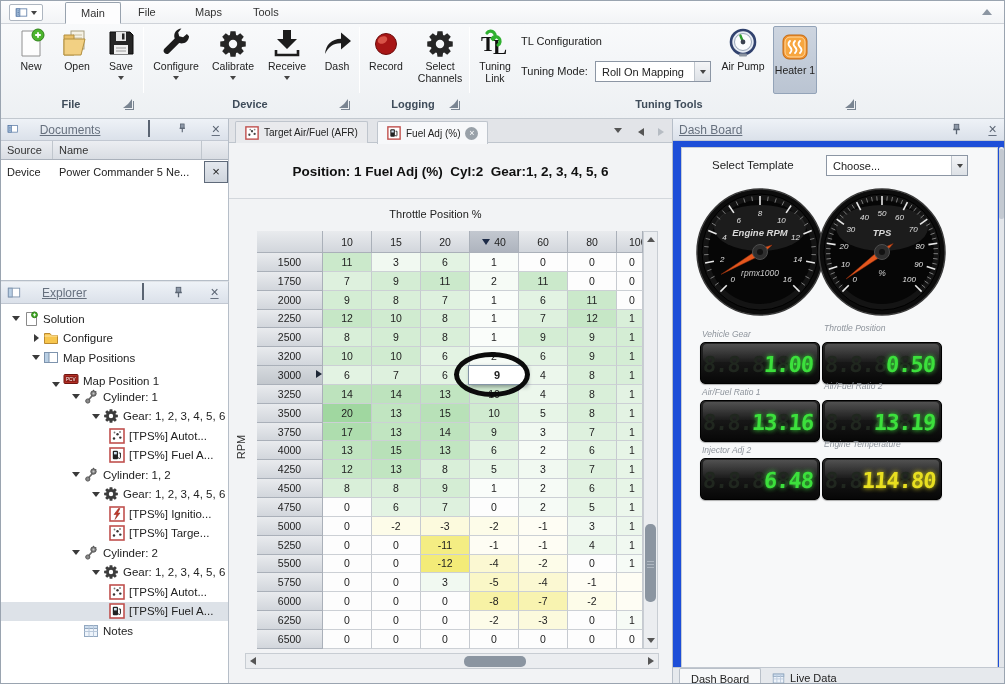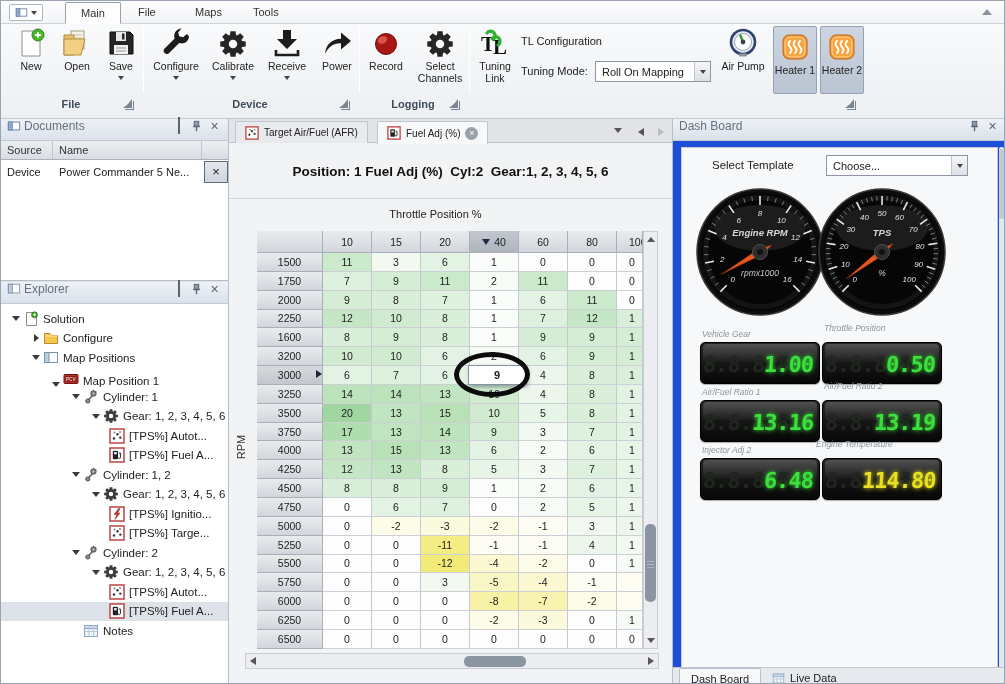--- a/index.html
+++ b/index.html
@@ -23,21 +23,21 @@
   .rgroup-label{position:absolute;top:97px;font-size:11px;font-weight:bold;color:#3f4c5a;text-align:center;}
   .launcher{position:absolute;top:100px;width:9px;height:9px;border-right:1.5px solid #7a8592;border-bottom:1.5px solid #7a8592;}
   .launcher:after{content:"";position:absolute;right:1px;bottom:1px;width:0;height:0;border-left:5px solid transparent;border-top:5px solid transparent;border-right:4px solid #7a8592;border-bottom:4px solid #7a8592;}
   .tlconf-label{position:absolute;left:520px;top:34px;font-size:11px;color:#222;}
   .tmode-label{position:absolute;left:520px;top:64px;font-size:11px;color:#222;}
   .combo{background:#fff;border:1px solid #8c96a4;display:flex;align-items:center;font-size:11px;color:#222;padding-left:6px;position:absolute;}
   .combo .cbtn{margin-left:auto;width:16px;height:100%;border-left:1px solid #c0c6cd;background:linear-gradient(#f4f5f7,#dde1e6);display:flex;align-items:center;justify-content:center;}
   .combo .cbtn i{width:0;height:0;border-left:3.5px solid transparent;border-right:3.5px solid transparent;border-top:4px solid #444;}
 
   
-  .panel-titlebar{height:22px;background:linear-gradient(#eef2f7,#dbe1ea);border-bottom:1px solid #c2c8d2;display:flex;align-items:flex-start;padding:0 6px;color:#66707e;font-size:12px;gap:3px;}
+  .panel-titlebar{height:22px;background:linear-gradient(#eef2f7,#dbe1ea);border-bottom:1px solid #c2c8d2;display:flex;align-items:center;padding:0 6px;color:#66707e;font-size:12px;gap:21px;text-decoration:underline;}
   .ptb-sp{flex:1;}
   .ptb-btn{width:15px;height:15px;color:#5a6472;font-size:12px;line-height:14px;text-align:center;}
   .ptb-btn .ic{width:14px;height:14px;}
   .close-x:before{content:"\00d7";font-size:14px;}
   .max-box{width:9px;height:8px;border:1.5px solid #5a6472;border-top-width:2.5px;margin:3px auto;}
 
   .documents{position:absolute;left:0;top:118px;width:228px;height:162px;background:#fff;border-right:1px solid #b6bec8;border-bottom:1px solid #b6bec8;}
   .doc-head{display:flex;height:19px;background:linear-gradient(#eceef2,#d9dde3);border-bottom:1px solid #aab1bb;font-size:11px;color:#333;align-items:center;}
   .doc-head .c1{width:52px;padding-left:6px;border-right:1px solid #c0c6cd;height:100%;line-height:18px;}
   .doc-head .c2{flex:1;padding-left:6px;border-right:1px solid #c0c6cd;height:100%;line-height:18px;}
@@ -200,21 +200,21 @@
         </span>
       <span>Receive</span>
       <span class="dd"></span>
     </div>
     <div class="rbtn" style="left:313px;width:46px">
       <span class="ric">
           <svg viewBox="0 0 32 32">
             <path d="M4 27c.8-9.5 6.6-15 16-15.3V5.5L30 14l-10 8.5v-6.2C12.6 16 7.6 19.5 4 27z" fill="#1c1c1c"></path>
           </svg>
         </span>
-      <span>Power</span>
+      <span>Dash</span>
     </div>
     <div class="rsep" style="left:358px"></div>
 
     <div class="rbtn" style="left:362px;width:46px">
       <span class="ric">
           <svg viewBox="0 0 32 32">
             <circle cx="16" cy="17" r="10.5" fill="#a81616" stroke="#6d0d0d"></circle>
             <ellipse cx="12.5" cy="13" rx="5" ry="3.5" fill="#e8695a" opacity=".75" transform="rotate(-25 12.5 13)"></ellipse>
           </svg>
         </span>
@@ -263,37 +263,28 @@
     <div class="rbtn selected" style="left:772px;width:44px">
       <span class="ric">
           <svg viewBox="0 0 32 32">
             <rect x="4" y="4" width="24" height="24" rx="6" fill="#ef8f2c" stroke="#c26a12"></rect>
             <rect x="6" y="6" width="20" height="20" rx="5" fill="#f7a63f" stroke="#ffd9a0"></rect>
             <path d="M11 22c2-2 2-4 0-6s-2-4 0-6M16 22c2-2 2-4 0-6s-2-4 0-6M21 22c2-2 2-4 0-6s-2-4 0-6" stroke="#fff" stroke-width="1.8" fill="none" stroke-linecap="round"></path>
           </svg>
         </span>
       <span>Heater 1</span>
     </div>
-    <div class="rbtn selected" style="left:819px;width:44px">
-      <span class="ric">
-          <svg viewBox="0 0 32 32">
-            <rect x="4" y="4" width="24" height="24" rx="6" fill="#ef8f2c" stroke="#c26a12"></rect>
-            <rect x="6" y="6" width="20" height="20" rx="5" fill="#f7a63f" stroke="#ffd9a0"></rect>
-            <path d="M11 22c2-2 2-4 0-6s-2-4 0-6M16 22c2-2 2-4 0-6s-2-4 0-6M21 22c2-2 2-4 0-6s-2-4 0-6" stroke="#fff" stroke-width="1.8" fill="none" stroke-linecap="round"></path>
-          </svg>
-        </span>
-      <span>Heater 2</span>
-    </div>
 
     <div class="rgroup-label" style="left:0;width:140px">File</div>
     <div class="launcher" style="left:124px"></div>
     <div class="rgroup-label" style="left:142px;width:214px">Device</div>
     <div class="launcher" style="left:340px"></div>
     <div class="rgroup-label" style="left:358px;width:108px">Logging</div>
     <div class="launcher" style="left:450px"></div>
+    <div class="rgroup-label" style="left:468px;width:400px">Tuning Tools</div>
     <div class="launcher" style="left:846px"></div>
   </div>
 
   <div class="documents">
     <div class="panel-titlebar">
       <span class="ic" style="width:14px;height:14px">
           <svg viewBox="0 0 16 16">
             <rect x="1.5" y="3.5" width="13" height="9" fill="#fff" stroke="#5b7ba6"></rect>
             <rect x="1.5" y="3.5" width="4.5" height="9" fill="#aac4e0" stroke="#5b7ba6"></rect>
             <path d="M3 6h2M3 8h2M3 10h2" stroke="#4a6a96" stroke-width=".8"></path>
@@ -623,21 +614,21 @@
           <div class="gc rh">2250</div>
           <div class="gc" style="width: 49px; background: rgb(198, 231, 198);">12</div>
           <div class="gc" style="width: 49px; background: rgb(208, 235, 208);">10</div>
           <div class="gc" style="width: 49px; background: rgb(217, 239, 217);">8</div>
           <div class="gc" style="width: 49px; background: rgb(250, 253, 250);">1</div>
           <div class="gc" style="width: 49px; background: rgb(222, 241, 222);">7</div>
           <div class="gc" style="width: 49px; background: rgb(198, 231, 198);">12</div>
           <div class="gc clip" style="background: rgb(217, 239, 217);">1</div>
         </div>
         <div class="grow">
-          <div class="gc rh">1600</div>
+          <div class="gc rh">2500</div>
           <div class="gc" style="width: 49px; background: rgb(217, 239, 217);">8</div>
           <div class="gc" style="width: 49px; background: rgb(212, 237, 212);">9</div>
           <div class="gc" style="width: 49px; background: rgb(217, 239, 217);">8</div>
           <div class="gc" style="width: 49px; background: rgb(250, 253, 250);">1</div>
           <div class="gc" style="width: 49px; background: rgb(212, 237, 212);">9</div>
           <div class="gc" style="width: 49px; background: rgb(212, 237, 212);">9</div>
           <div class="gc clip" style="background: rgb(212, 237, 212);">1</div>
         </div>
         <div class="grow">
           <div class="gc rh">3200</div>
@@ -987,21 +978,21 @@
             <div class="gloss"></div>
             <div class="ghost">8.8.8.8.8</div>
             <div class="val" style="color: rgb(60, 224, 60); text-shadow: rgb(60, 224, 60) 0px 0px 5px;">13.19</div>
           </div>
           <div class="dlabel" style="left: 20px; top: 298px;">Injector Adj 2</div>
           <div class="disp" style="left: 18px; top: 310px;">
             <div class="gloss"></div>
             <div class="ghost">8.8.8.8.8</div>
             <div class="val" style="color: rgb(60, 224, 60); text-shadow: rgb(60, 224, 60) 0px 0px 5px;">6.48</div>
           </div>
-          <div class="dlabel" style="left: 134px; top: 292px;">Engine Temperature</div>
+          <div class="dlabel" style="left: 142px; top: 292px;">Engine Temperature</div>
           <div class="disp" style="left: 140px; top: 310px;">
             <div class="gloss"></div>
             <div class="ghost">8.8.8.8.8</div>
             <div class="val" style="color: rgb(232, 223, 32); text-shadow: rgb(232, 223, 32) 0px 0px 5px;">114.80</div>
           </div>
         </div>
     </div>
     <div class="dash-scroll">
         <div class="th"></div>
       </div>

